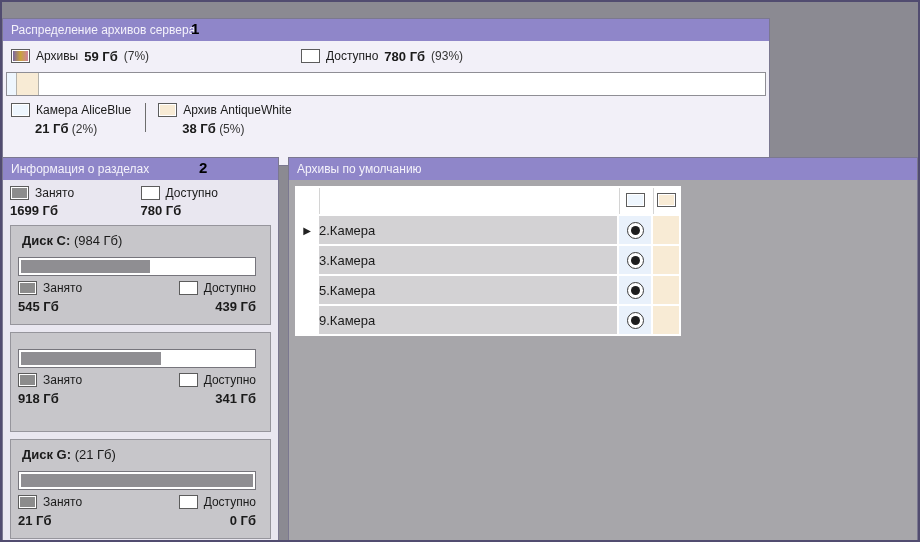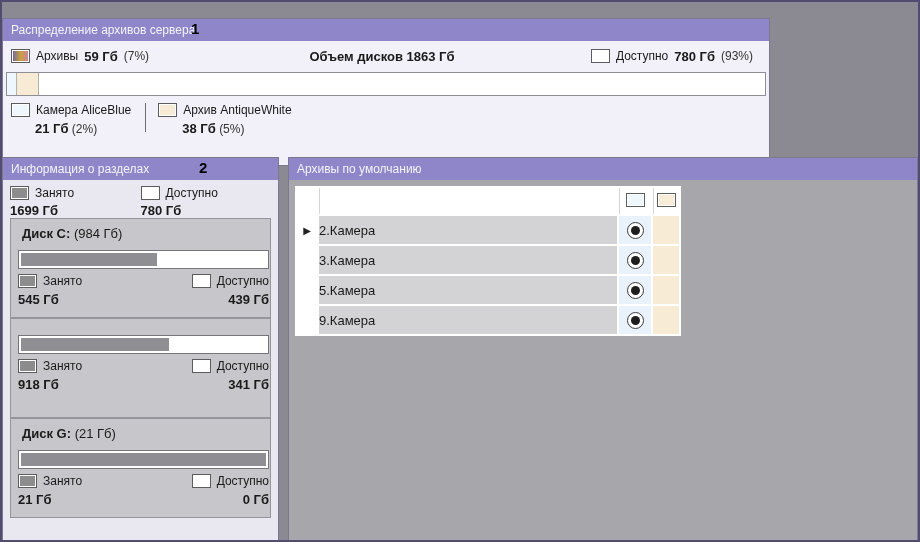--- a/index.html
+++ b/index.html
@@ -31,21 +31,21 @@
   .legend-divider{width:1px;background:#6d6d6d;margin:0 12px 4px 14px;}
 
   
   .left-panel{left:0;top:155px;width:277px;height:387px;background:#e9e7f0;}
   .left-badge{left:196px;}
   .lp-content{padding:4px 7px 0 7px;}
   .lp-legend{display:flex;margin-top:2px;}
   .lp-legend .cell{width:50%;display:flex;align-items:center;gap:6px;}
   .lp-vals{display:flex;margin-top:3px;}
   .lp-vals .cell{width:50%;font-weight:bold;font-size:13px;}
-  .disk-box{border:1px solid #96959c;background:#c7c6ca;padding:7px 1px 8px 7px;box-sizing:border-box;height:100px;}
+  .disk-box{margin-top:7px;border:1px solid #96959c;background:#c7c6ca;padding:7px 14px 8px 7px;box-sizing:border-box;height:100px;}
   .disk-title{font-size:13px;margin-left:4px;}
   .disk-title b{font-weight:bold;}
   .pbar{margin-top:9px;height:19px;box-sizing:border-box;border:1px solid #76757c;background:#fff;padding:2px;}
   .pbar .fill{height:100%;background:#8f8e92;}
   .disk-legend{display:flex;justify-content:space-between;margin-top:5px;align-items:center;}
   .disk-legend .cell{display:flex;align-items:center;gap:6px;}
   .disk-vals{display:flex;justify-content:space-between;margin-top:4px;font-weight:bold;font-size:13px;}
 
   
   .right-panel{left:286px;top:155px;width:630px;height:387px;background:#a7a6aa;}
@@ -77,21 +77,20 @@
       <span>Распределение архивов сервера</span>
       <span class="hdr-badge top-badge">1</span>
     </div>
     <div class="summary-row">
       <div class="sum-left">
         <span class="chip chip-grad"></span>
         <span>Архивы</span>
         <span class="val">59 Гб</span>
         <span class="pct">(7%)</span>
       </div>
-      <div class="sum-center">Объем дисков 1863 Гб</div>
       <div class="sum-right">
         <span class="chip chip-white"></span>
         <span>Доступно</span>
         <span class="val">780 Гб</span>
         <span class="pct">(93%)</span>
       </div>
     </div>
     <div class="main-bar">
       <div class="seg" style="width: 1.3%; background-color: rgb(238, 246, 254);"></div>
       <div class="seg" style="width: 2.9%; background-color: rgb(248, 235, 213);"></div>

